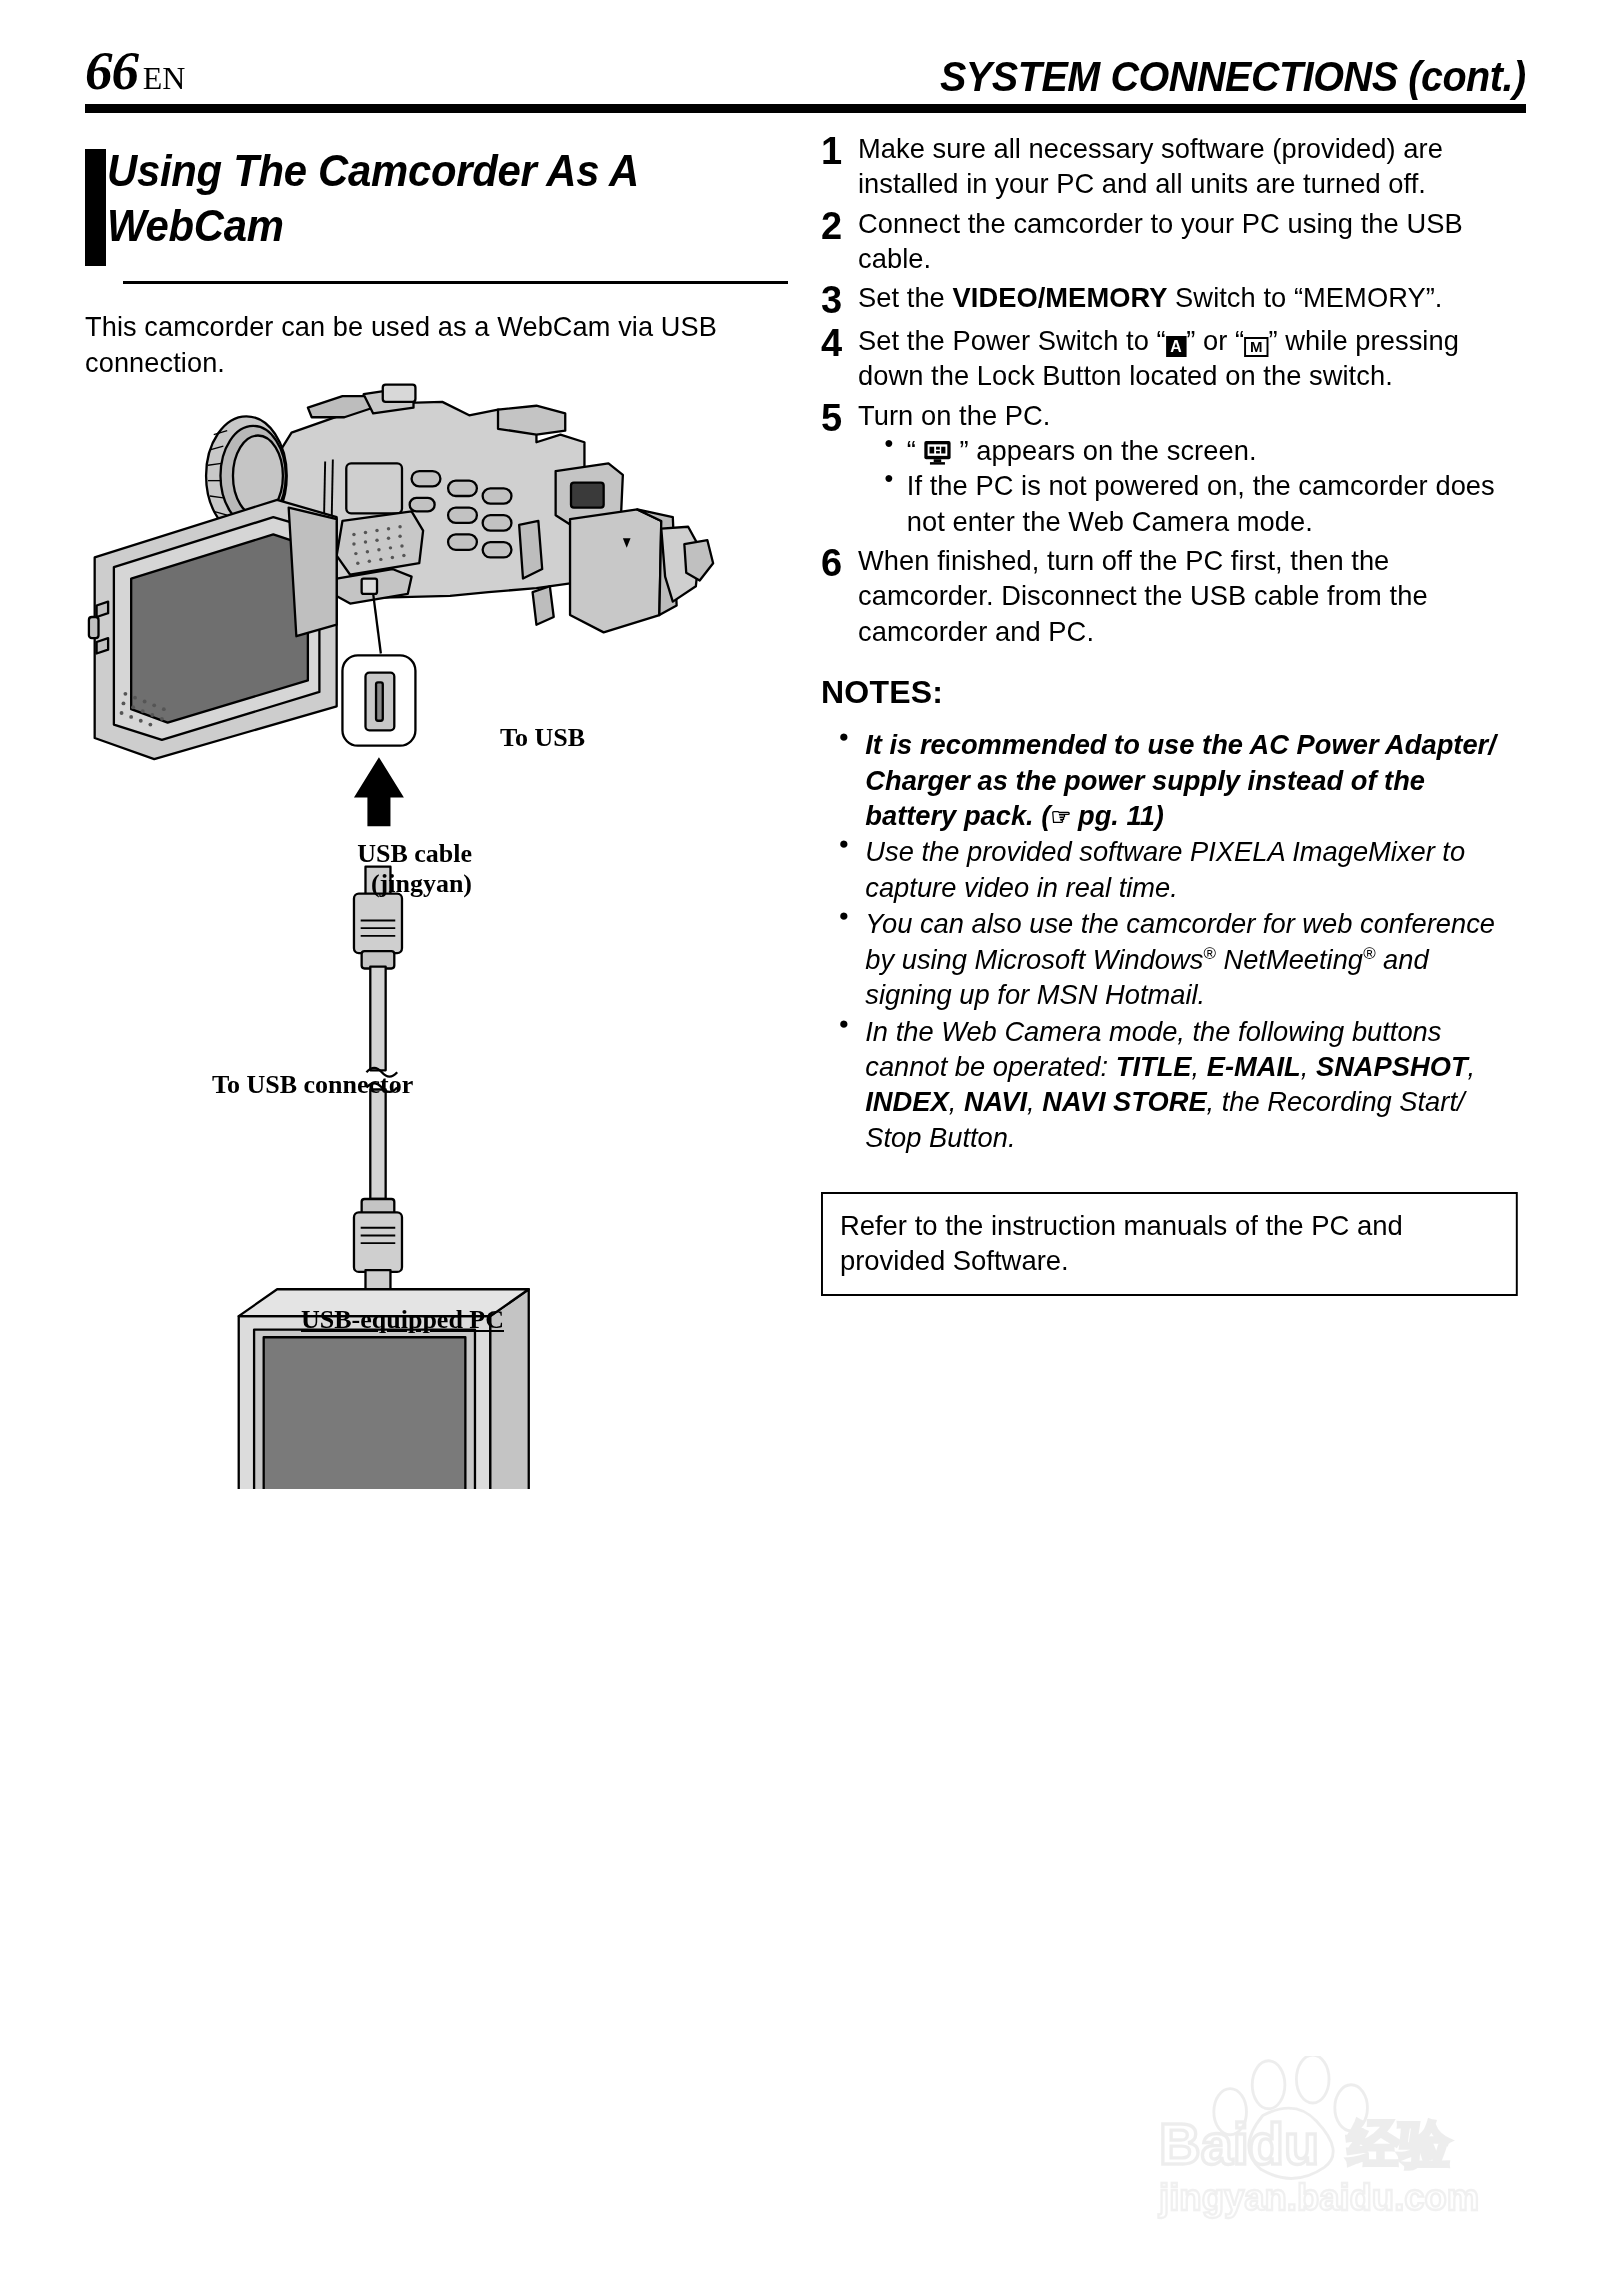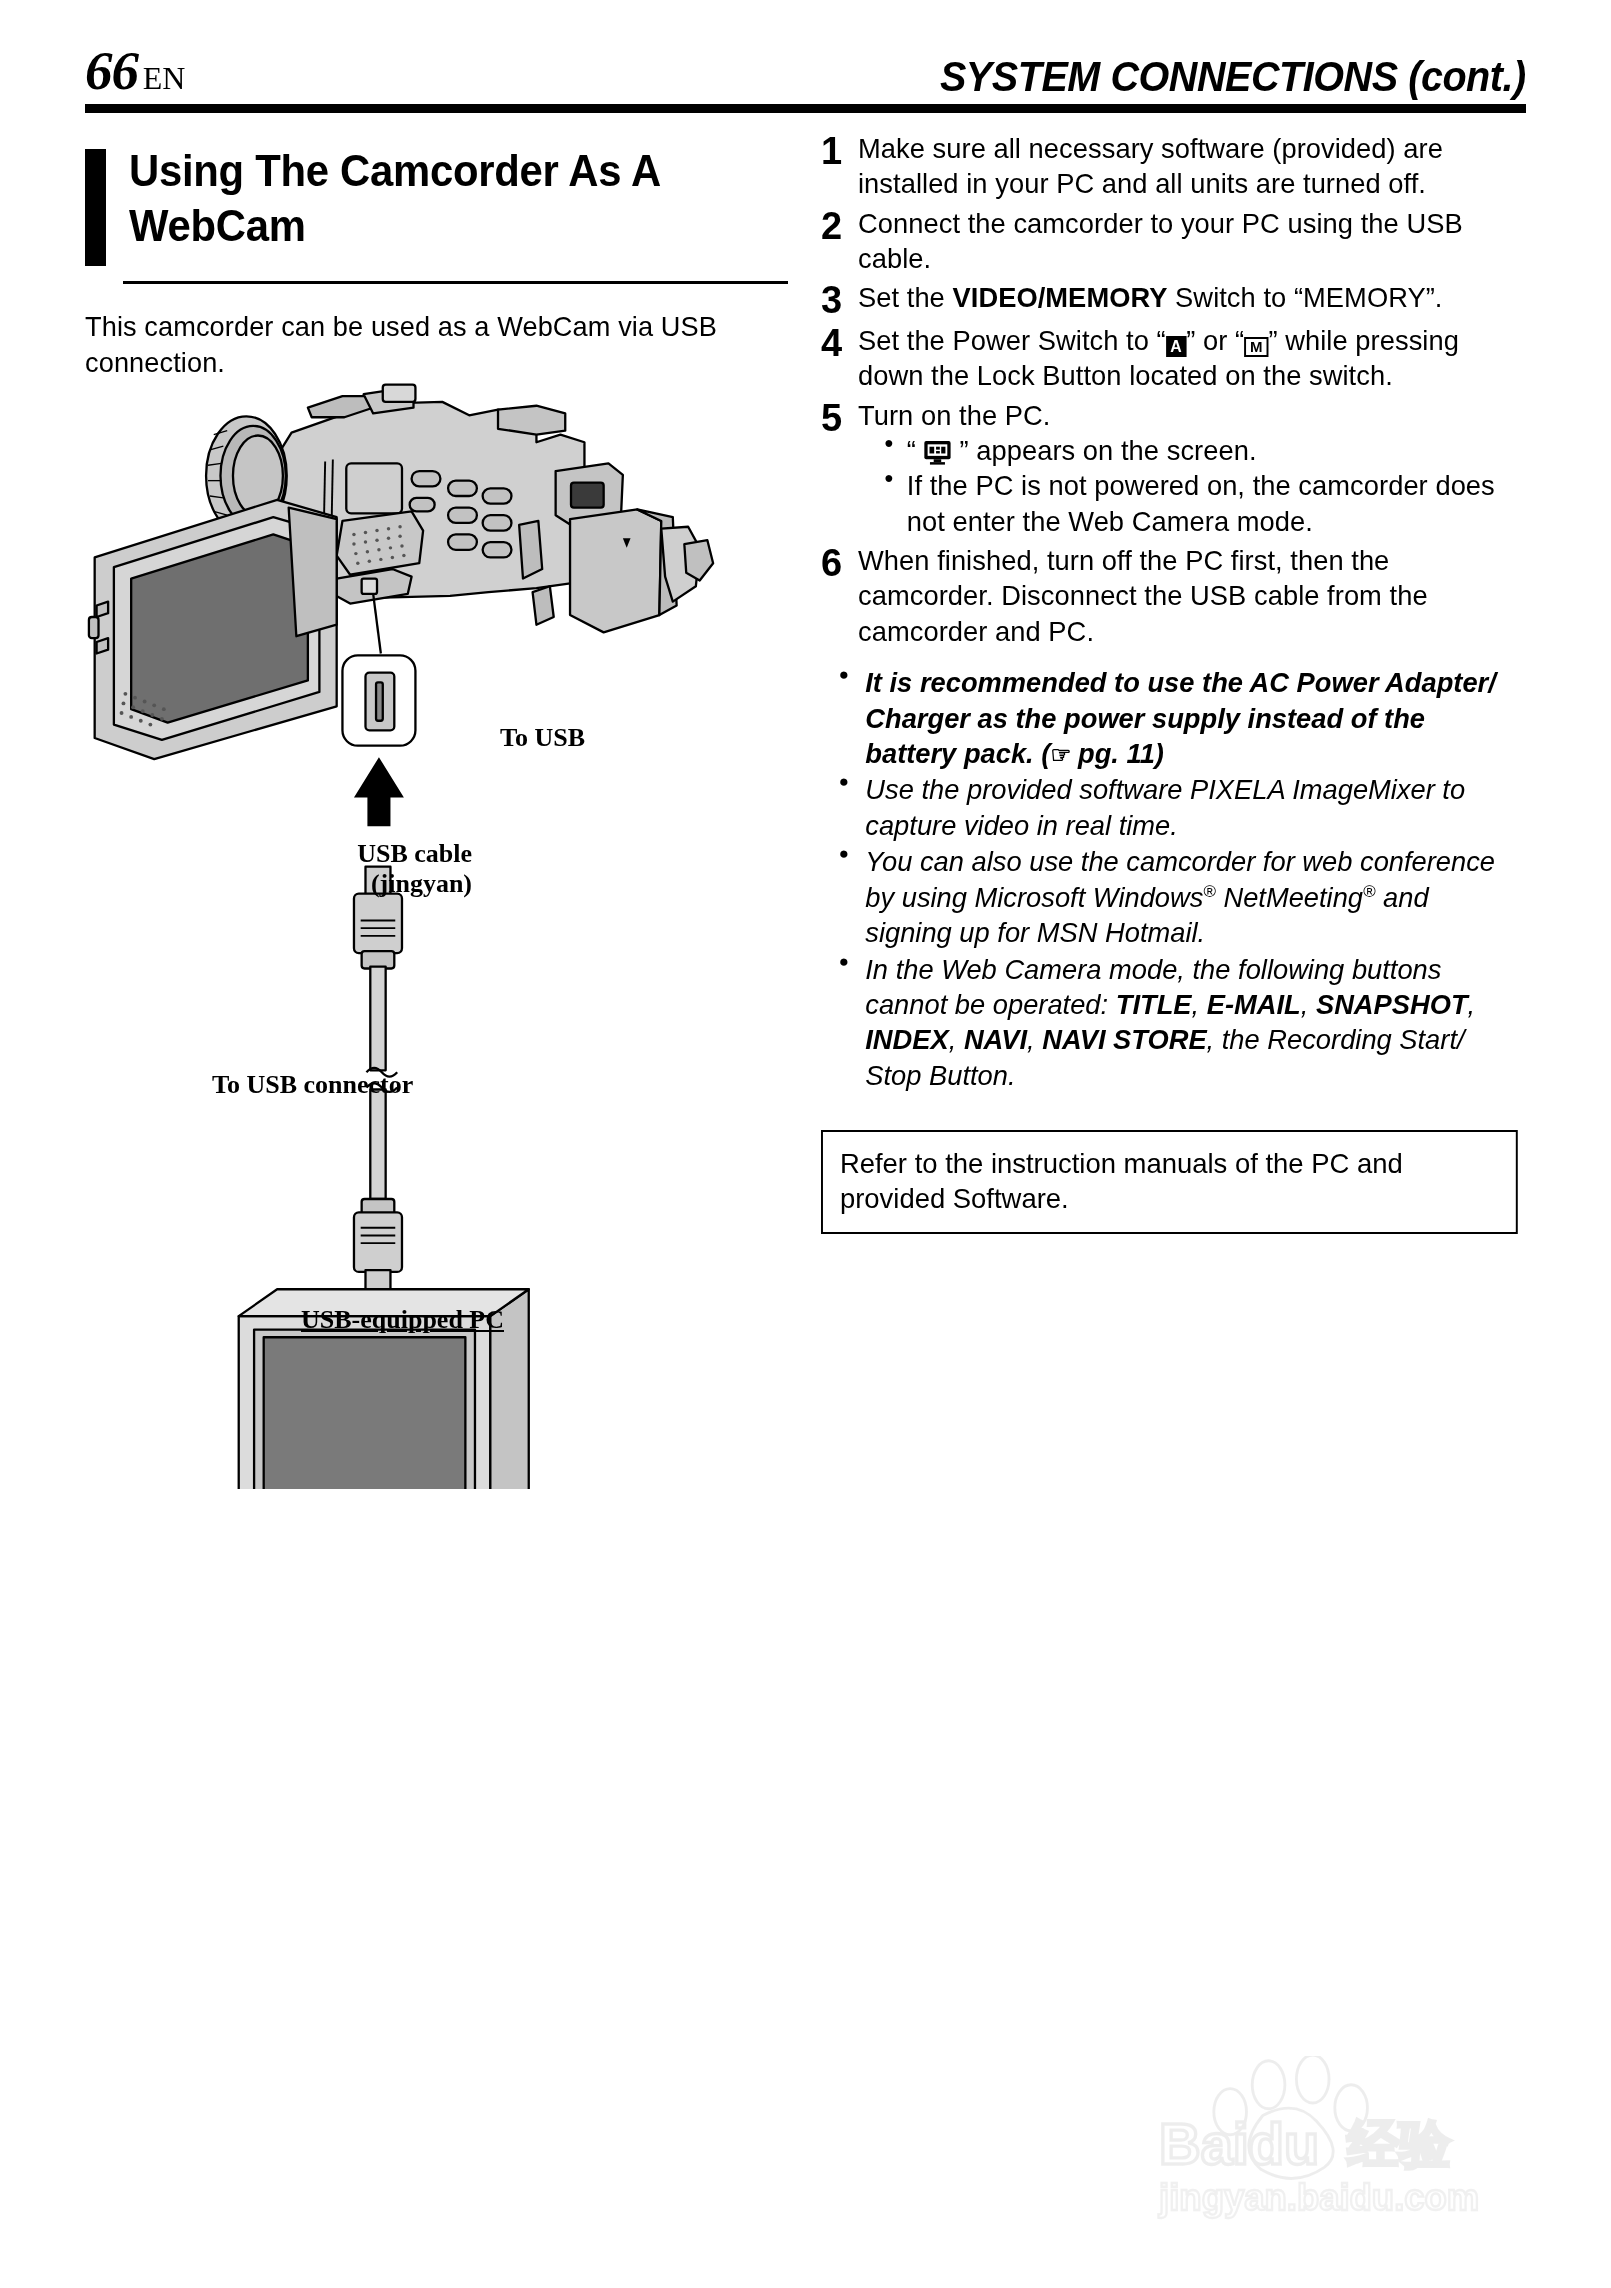--- a/index.html
+++ b/index.html
@@ -75,22 +75,23 @@
   
   .left-col {
     position: absolute;
     left: 85px;
     top: 144px;
     width: 692px;
   }
 
   .section-heading-wrap {
     position: relative;
-    padding-left: 44px;
+    padding-left: 22px;
     min-height: 123px;
+    font-style: italic;
   }
   .heading-bar {
     position: absolute;
     left: 0;
     top: 4.8px;
     width: 21px;
     height: 117px;
     background: #000;
   }
   .section-heading {
@@ -633,20 +634,21 @@
           <li>If the PC is not powered on, the camcorder does not enter the Web Camera mode.</li>
         </ul>
       </div>
     </div>
 
     <div class="step">
       <div class="step-num">6</div>
       <div class="step-body">When finished, turn off the PC first, then the camcorder. Disconnect the USB cable from the camcorder and PC.</div>
     </div>
 
+    <div class="notes-title">NOTES:</div>
     <ul class="notes-list">
       <li class="bold"><span>It is recommended to use the AC Power Adapter/ Charger as the power supply instead of the battery pack. (</span><span class="hand-icon">☞</span><span> pg. 11)</span></li>
 
       <li>Use the provided software PIXELA ImageMixer to capture video in real time.</li>
 
       <li><span>You can also use the camcorder for web conference by using Microsoft Windows</span><sup class="reg">®</sup><span> NetMeeting</span><sup class="reg">®</sup><span> and signing up for MSN Hotmail.</span></li>
 
       <li><span>In the Web Camera mode, the following buttons cannot be operated: </span><b>TITLE</b><span>, </span><b>E-MAIL</b><span>, </span><b>SNAPSHOT</b><span>, </span><b>INDEX</b><span>, </span><b>NAVI</b><span>, </span><b>NAVI STORE</b><span>, the Recording Start/ Stop Button.</span></li>
     </ul>
 

